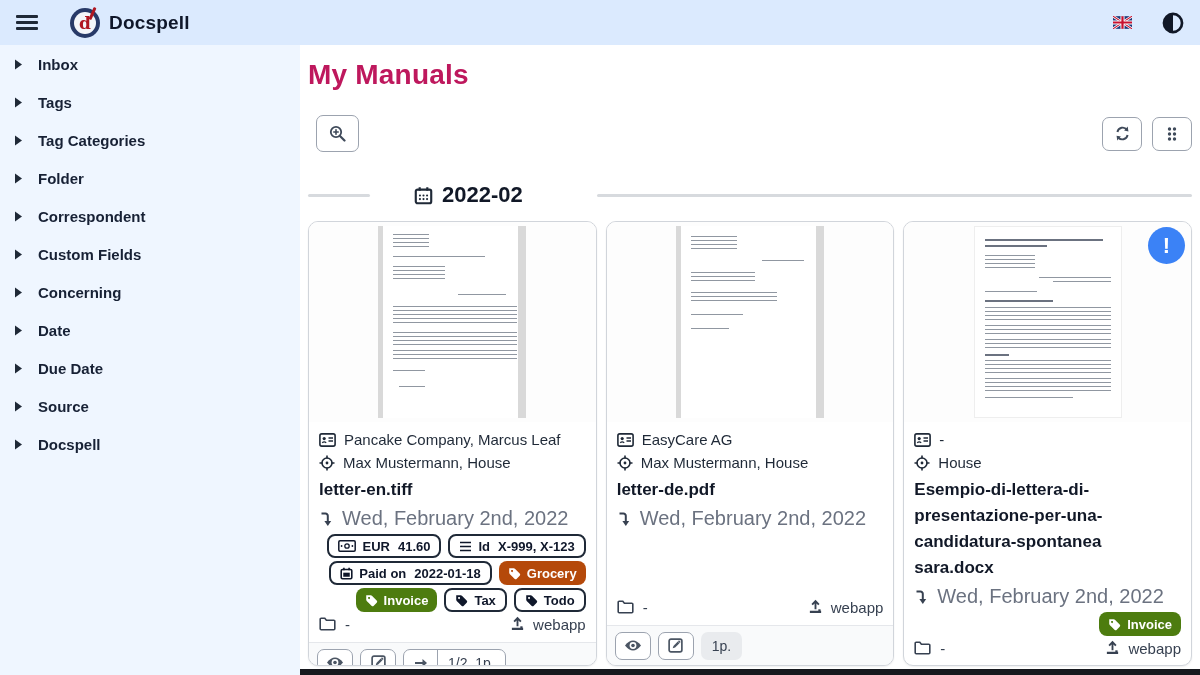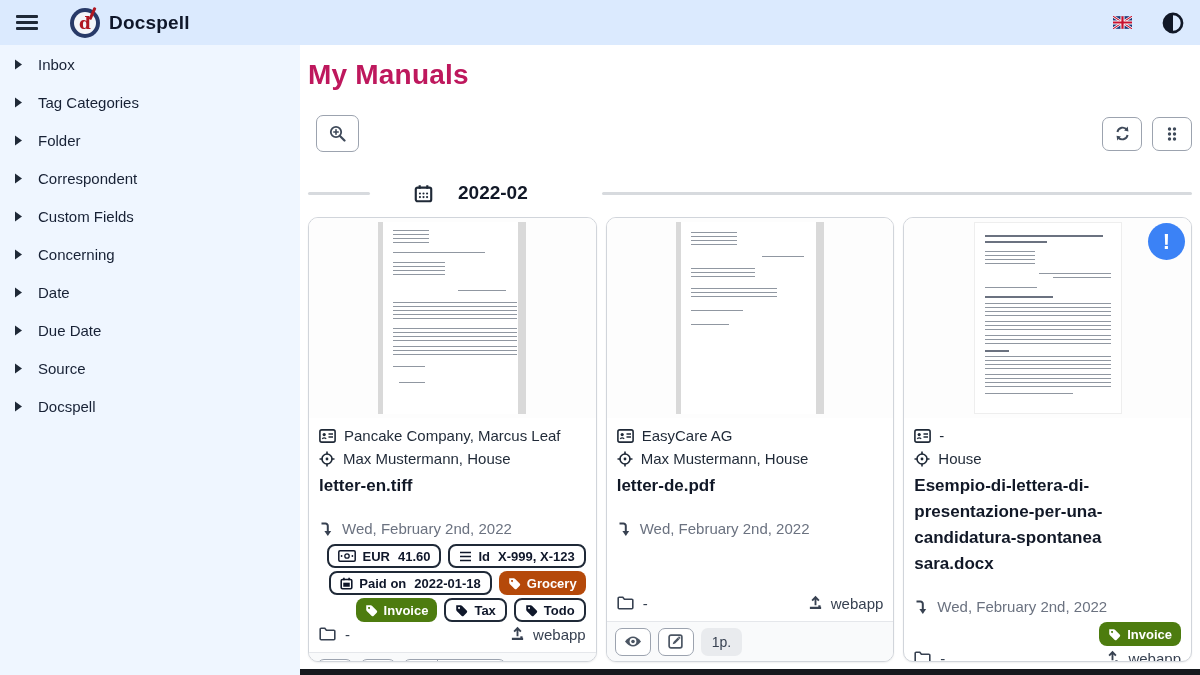--- a/index.html
+++ b/index.html
@@ -17,59 +17,59 @@
   .app-title { font-size:19px; font-weight:800; color:#0f172a; letter-spacing:.2px; }
   .topbar-right { margin-left:auto; display:flex; align-items:center; gap:30px; }
   .flag { width:19px; height:13px; cursor:pointer; }
   .theme-toggle { width:22px; height:22px; cursor:pointer; color:#111827; }
 
   
   .shell { display:flex; height:630px; }
   .sidebar { width:300px; background:#eff6ff; height:100%; flex:none; }
   .side-item { height:38px; display:flex; align-items:center; padding:0 14px; cursor:pointer; }
   .caret { width:9px; height:11px; color:#1f2937; flex:none; }
-  .side-label { margin-left:15px; font-size:15px; font-weight:normal; color:#172135; }
+  .side-label { margin-left:15px; font-size:15px; font-weight:bold; color:#172135; }
 
   .content { position:relative; flex:1; height:100%; background:#fff; padding:0 8px; overflow:hidden; }
   .page-title { margin-top:14px; font-size:28px; font-weight:800; color:#be185d; letter-spacing:.2px; }
 
   .search-row { margin-top:24px; display:flex; align-items:stretch; height:37px; }
   .search-input { width:390px; border:1px solid #9ca3af; border-radius:7px; padding:0 12px; font-size:15px; color:#1f2937; outline:none; background:#fff; font-family:"Liberation Sans", sans-serif; }
   .search-input::placeholder { color:#9aa3b2; }
   .btn { background:#fff; border:1px solid #9ca3af; border-radius:7px; display:flex; align-items:center; justify-content:center; color:#3f4a5a; cursor:pointer; }
   .search-btn { width:43px; margin-left:8px; }
   .spacer { flex:1; }
   .tool-btn { width:40px; height:34px; align-self:center; }
   .tool-btn + .tool-btn { margin-left:10px; }
 
   .group-row { margin-top:30px; display:flex; align-items:center; }
   .gline { height:3px; background:#d7dade; border-radius:2px; }
   .gline.left { width:62px; margin-right:44px; }
   .gline.right { flex:1; margin-left:74px; }
-  .group-label { display:flex; align-items:center; gap:25px; font-size:19px; font-weight:800; color:#111827; }
+  .group-label { display:flex; align-items:center; gap:9px; font-size:22px; font-weight:800; color:#111827; }
   .group-label svg { color:#1f2937; }
 
   
   .cards { margin-top:13px; display:grid; grid-template-columns:repeat(3, 1fr); gap:9px; }
   .card { position:relative; border:1px solid #d1d5db; border-radius:10px; background:#fff; box-shadow:0 1px 2px rgba(0,0,0,.07); display:flex; flex-direction:column; height:445px; overflow:hidden; cursor:pointer; }
   .thumb { position:relative; height:200px; background:#fdfdfd; flex:none; display:flex; justify-content:center; padding-top:4px; }
   .docpage { position:relative; width:148px; height:192px; background:#fff; }
   .docpage.scan { border-left:5px solid #d9d9d9; border-right:8px solid #d9d9d9; }
   .docpage.clean { border:1px solid #eee; }
   .tblk { position:absolute; background:repeating-linear-gradient(180deg, #9097a1 0 1px, transparent 1px 4px); }
   .tln { position:absolute; height:1px; background:#9097a1; }
   .tln.b { height:2px; background:#6b7280; }
 
   .new-badge { position:absolute; top:5px; right:6px; width:37px; height:37px; border-radius:50%; background:#3b82f6; color:#fff; display:flex; align-items:center; justify-content:center; font-size:22px; font-weight:800; z-index:3; }
 
   .card-body { flex:1; display:flex; flex-direction:column; padding:6px 10px 6px 10px; }
   .meta-row { display:flex; align-items:center; gap:8px; font-size:15px; color:#1f2937; height:23px; }
   .meta-row svg { color:#1f2937; flex:none; }
   .doc-name { font-size:17px; font-weight:bold; color:#111827; line-height:26px; margin:3px 0 2px; overflow-wrap:anywhere; }
-  .date-row { display:flex; align-items:center; gap:9px; font-size:15px; color:#6b7280; height:23px; margin-top:16px; }
+  .date-row { display:flex; align-items:center; gap:9px; font-size:20px; color:#6b7280; height:23px; margin-top:2px; }
   .date-row svg { color:#374151; }
 
   .badge-rows { margin-top:4px; display:flex; flex-direction:column; gap:3px; }
   .badge-row { display:flex; justify-content:flex-end; gap:7px; }
   .badge { display:flex; align-items:center; gap:6px; height:24px; padding:0 9px; border-radius:8px; font-size:13px; font-weight:bold; }
   .badge.outline { border:2px solid #1f2937; color:#0f172a; background:#fff; }
   .badge.grocery { background:#b5490a; color:#fff; }
   .badge.invoice { background:#4d7c0f; color:#fff; }
   .badge .val { margin-left:2px; }
 
@@ -119,20 +119,26 @@
 </div>
 
 <div class="shell">
 
   <div class="sidebar">
     <div class="side-item">
       <svg class="caret" viewBox="0 0 9 11">
           <polygon points="1,0.5 8,5.5 1,10.5" fill="currentColor"></polygon>
         </svg>
       <span class="side-label">Inbox</span>
+    </div>
+    <div class="side-item">
+      <svg class="caret" viewBox="0 0 9 11">
+          <polygon points="1,0.5 8,5.5 1,10.5" fill="currentColor"></polygon>
+        </svg>
+      <span class="side-label">Tags</span>
     </div>
     <div class="side-item">
       <svg class="caret" viewBox="0 0 9 11">
           <polygon points="1,0.5 8,5.5 1,10.5" fill="currentColor"></polygon>
         </svg>
       <span class="side-label">Tag Categories</span>
     </div>
     <div class="side-item">
       <svg class="caret" viewBox="0 0 9 11">
           <polygon points="1,0.5 8,5.5 1,10.5" fill="currentColor"></polygon>

